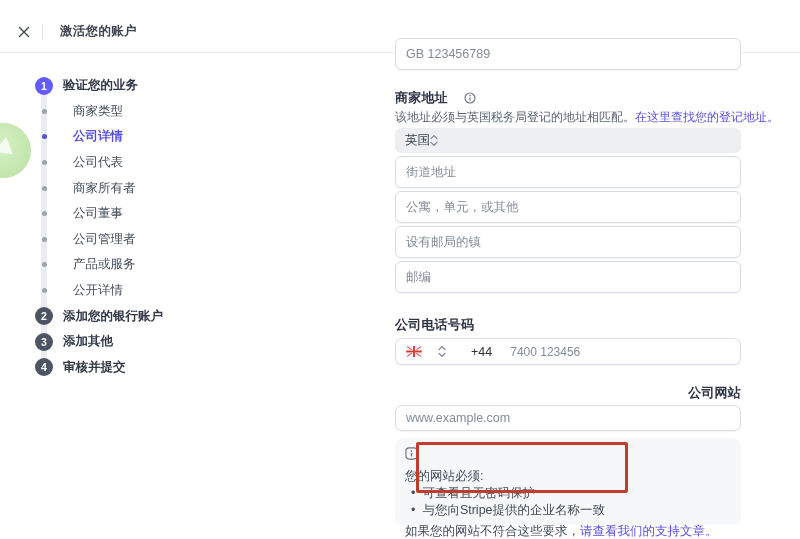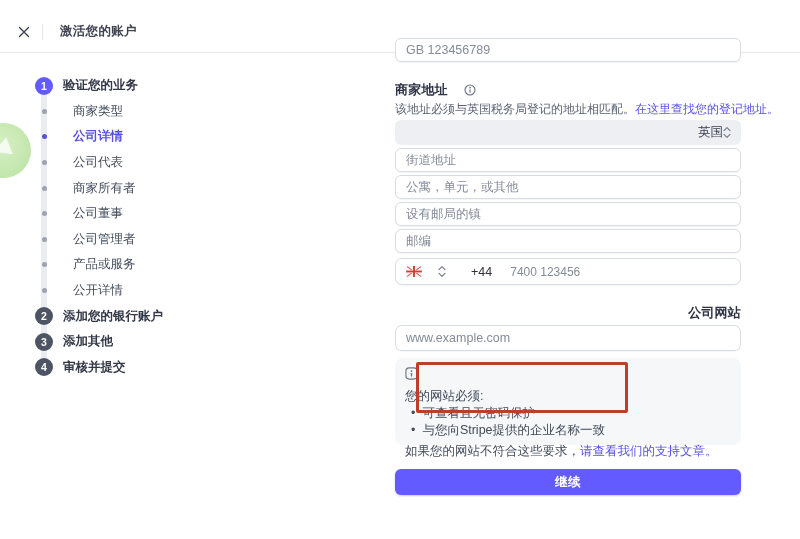--- a/index.html
+++ b/index.html
@@ -57,33 +57,33 @@
   }
   .circle.active{background:var(--accent);}
   .dot{position:absolute;left:11.5px;width:5px;height:5px;border-radius:50%;background:#9ca3b0;z-index:2;}
   .dot.active{background:var(--link);}
   .srow .lbl{padding-left:33px;font-size:12.5px;font-weight:600;color:#333947;white-space:nowrap;}
   .srow.sub .lbl{padding-left:43px;font-weight:400;color:#434c5b;}
   .srow.sub .lbl.active{color:var(--link);font-weight:600;}
   
   .content{position:absolute;left:395px;top:38px;width:346px;}
   .txt{
-    display:block;width:100%;height:24px;border:1px solid var(--border);border-radius:6px;
+    display:block;width:100%;height:32px;border:1px solid var(--border);border-radius:6px;
     padding:0 10px;font-size:12.5px;color:#30313d;background:#fff;
     box-shadow:0 1px 1px rgba(20,25,40,.04);outline:none;
     font-family:"Liberation Sans", sans-serif;
   }
   .txt::placeholder{color:var(--placeholder);opacity:1;}
   .label-row{display:flex;align-items:center;gap:16px;margin-top:20px;height:16px;}
   .label{font-size:13px;font-weight:700;color:var(--label);letter-spacing:.2px;}
   .helper{margin-top:3px;height:14px;font-size:12px;color:var(--helper);white-space:nowrap;}
   .helper a{color:var(--link);text-decoration:none;cursor:pointer;}
   .select{
     margin-top:5px;height:25px;background:#edeff3;border-radius:6px;
-    display:flex;align-items:center;justify-content:flex-end;
+    display:flex;align-items:center;justify-content:flex-start;
     padding:0 10px;font-size:12.5px;color:#3a4150;cursor:pointer;
   }
   .txt.stack{margin-top:3px;}
   .phone{
     margin-top:5px;height:27px;border:1px solid var(--border);border-radius:7px;
     display:flex;align-items:center;padding:0 10px;gap:16px;
     box-shadow:0 1px 1px rgba(20,25,40,.04);
   }
   .phone .code{font-size:12.5px;color:#30313d;margin-left:9px;}
   .phone input{
@@ -206,20 +206,23 @@
       <path d="M1 4.6 L4 1.6 L7 4.6" fill="none" stroke="#7b8494" stroke-width="1.3" stroke-linecap="round" stroke-linejoin="round"></path>
       <path d="M1 8.4 L4 11.4 L7 8.4" fill="none" stroke="#7b8494" stroke-width="1.3" stroke-linecap="round" stroke-linejoin="round"></path>
     </svg>
   </div>
 
   <input class="txt stack" type="text" placeholder="街道地址" style="">
   <input class="txt stack" type="text" placeholder="公寓，单元，或其他" style="">
   <input class="txt stack" type="text" placeholder="设有邮局的镇" style="">
   <input class="txt stack" type="text" placeholder="邮编" style="">
 
+  <div class="label-row" style="margin-top:24px;">
+    <span class="label">公司电话号码</span>
+  </div>
 
   <div class="phone">
     <svg width="16" height="11" viewBox="0 0 20 14" style="border-radius:2.5px;">
       <rect width="20" height="14" fill="#e8ecf3"></rect>
       <path d="M0 0 L20 14 M20 0 L0 14" stroke="#ffffff" stroke-width="4"></path>
       <path d="M0 0 L20 14 M20 0 L0 14" stroke="#d8524d" stroke-width="1.4"></path>
       <rect x="8" y="0" width="4" height="14" fill="#ffffff"></rect>
       <rect x="0" y="5" width="20" height="4" fill="#ffffff"></rect>
       <rect x="8.8" y="0" width="2.4" height="14" fill="#cf3a33"></rect>
       <rect x="0" y="5.8" width="20" height="2.4" fill="#cf3a33"></rect>

